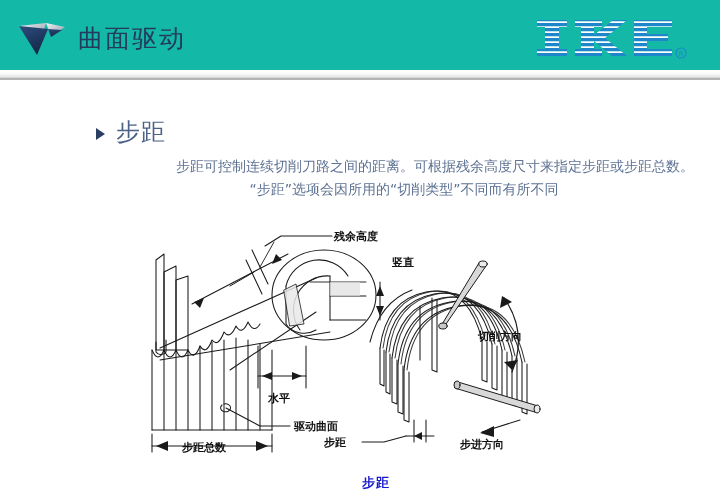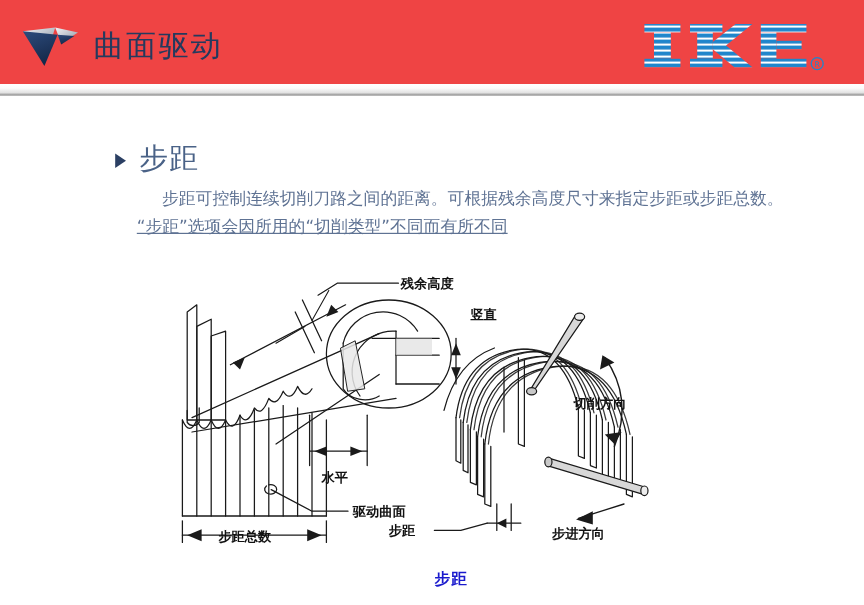--- a/index.html
+++ b/index.html
@@ -14,21 +14,21 @@
     overflow: hidden;
     font-family: "DejaVu Sans", "Liberation Sans", sans-serif;
   }
 
   
   .slide-header {
     position: absolute;
     left: 0; top: 0;
     width: 720px;
     height: 72px;
-    background: #ef4444;
+    background: #14b8a6;
   }
   .header-logo {
     position: absolute;
     left: 18px;
     top: 20px;
     width: 48px;
     height: 38px;
   }
   .header-title {
     position: absolute;
@@ -88,22 +88,22 @@
   }
   .para {
     position: absolute;
     left: 78px;
     top: 75px;
     width: 600px;
     font-size: 14px;
     line-height: 23px;
     color: #5e7293;
   }
-  .para-line-1 { display: block; text-align: center; }
-  .para-line-2 { display: block; text-align: left; padding-left: 20px; text-decoration: underline; }
+  .para-line-1 { display: block; text-align: right; }
+  .para-line-2 { display: block; text-align: center; padding-left: 20px; }
 
   
   .figure {
     position: absolute;
     left: 118px;
     top: 140px;
     width: 560px;
     height: 250px;
     font-weight: bold;
   }

